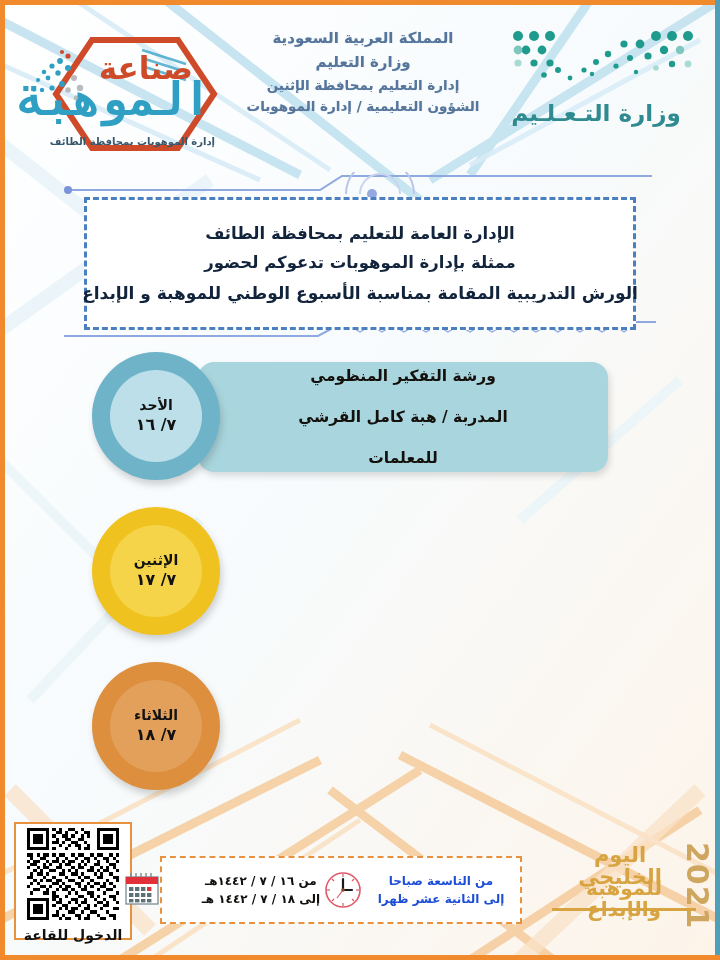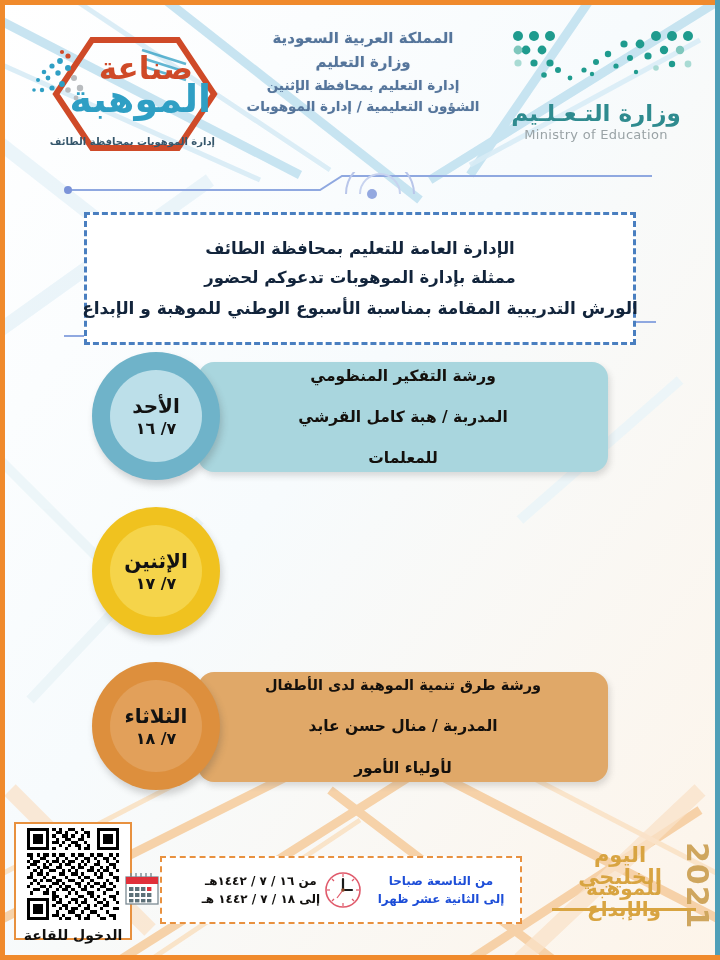--- a/index.html
+++ b/index.html
@@ -31,22 +31,23 @@
 
   .logo-mawhiba{position:absolute;left:18px;top:28px;width:215px;height:132px;}
   .hexline{position:absolute;left:0;top:0;}
   .mw-sinaa{
     position:absolute;right:40px;top:22px;
     font-size:31px;font-weight:bold;color:#cf4a28;letter-spacing:-1px;
     font-family:"DejaVu Sans",sans-serif;
   }
   .mw-main{
     position:absolute;right:22px;top:52px;
-    font-size:38px;font-weight:bold;color:#2f9fc4;letter-spacing:-2px;
+    font-size:46px;font-weight:bold;color:#2f9fc4;letter-spacing:-2px;
     line-height:1;
+    font-family:Liberation Mono, monospace;
   }
   .mw-sub{
     position:absolute;right:18px;top:108px;
     font-size:10px;color:#35566b;font-weight:bold;
   }
 
   .header-center{
     position:absolute;left:232px;top:26px;width:262px;
     text-align:center;color:#5b7c99;
   }
@@ -61,21 +62,21 @@
   .moe-text{
     position:absolute;right:10px;top:78px;width:200px;text-align:center;
   }
   .moe-ar{font-size:23px;font-weight:bold;color:#2f8b8f;letter-spacing:1px;}
   .moe-en{font-size:13px;color:#9aa3a6;margin-top:1px;letter-spacing:.3px;
     font-family:"DejaVu Sans",sans-serif;}
 
   
   .deco-line-top{position:absolute;left:60px;top:172px;width:600px;height:34px;z-index:8;}
   .invite{
-    position:absolute;left:84px;top:212px;width:552px;height:133px;
+    position:absolute;left:84px;top:197px;width:552px;height:133px;
     border:3px dashed #4a7fc0;background:#ffffff;z-index:12;
     box-sizing:border-box;
     display:flex;flex-direction:column;align-items:center;justify-content:center;
   }
   .invite div{
     font-size:16.5px;font-weight:bold;color:#12243b;
     line-height:1.2;margin:5px 0;letter-spacing:-.3px;
     text-align:center;white-space:nowrap;
   }
   .invite div.l3{font-size:17px;}
@@ -101,21 +102,21 @@
   .badge{
     position:absolute;left:92px;top:0px;width:128px;height:128px;
     border-radius:50%;
     display:flex;align-items:center;justify-content:center;
     box-shadow:2px 5px 7px rgba(60,60,60,.22);
   }
   .badge .inner{
     width:92px;height:92px;border-radius:50%;
     display:flex;flex-direction:column;align-items:center;justify-content:center;
   }
-  .badge .d1{font-size:20px;font-weight:bold;color:#121212;line-height:1.25;}
+  .badge .d1{font-size:14px;font-weight:bold;color:#121212;line-height:1.25;}
   .badge .d2{font-size:16px;font-weight:bold;color:#121212;line-height:1.25;
     direction:ltr;}
 
   
   .qr-box{
     position:absolute;left:14px;top:822px;width:118px;height:118px;
     background:#fff;border:2px solid #e8913f;z-index:20;
     box-sizing:border-box;padding:4px 4px 0 4px;text-align:center;
   }
   .qr-img{width:104px;height:92px;display:block;margin:0 auto;}
@@ -284,21 +285,20 @@
             <circle cx="168" cy="28" r="4.2"></circle>
           <circle cx="184" cy="28" r="4.2" fill="#7fc7bd"></circle>
           <circle cx="160" cy="46" r="2.8" fill="#a9dbd4"></circle>
           <circle cx="176" cy="42" r="3.2"></circle>
             <circle cx="192" cy="42" r="3.4" fill="#a9dbd4"></circle>
           <circle cx="140" cy="50" r="2.2"></circle>
         </g>
       </svg>
       <div class="moe-text">
         <div class="moe-ar">وزارة التـعـلـيم</div>
-        <div class="moe-en">Ministry of Education</div>
       </div>
     </div>
   </div>
 
   <svg class="deco-line-top" viewBox="0 0 600 34">
     <path d="M 8 18 L 260 18 L 282 4 L 592 4" stroke="#8fa8e0" stroke-width="2" fill="none"></path>
     <circle cx="8" cy="18" r="4" fill="#7b93d8"></circle>
     <path d="M 286 22 a 34 34 0 0 1 68 0" stroke="#b9c6ea" stroke-width="2" fill="none"></path>
     <path d="M 300 22 a 20 20 0 0 1 40 0" stroke="#c8d3ef" stroke-width="2" fill="none"></path>
     <circle cx="312" cy="22" r="5" fill="#7b93d8" opacity=".8"></circle>
@@ -346,25 +346,20 @@
   <div class="row row2">
     <div class="badge" id="badge1" style="background: rgb(240, 194, 31);">
       <div class="inner" id="inner1" style="background: rgb(245, 212, 74);">
         <div class="d1">الإثنين</div>
         <div class="d2">٧/ ١٧</div>
       </div>
     </div>
   </div>
 
   <div class="row row3">
-    <div class="card" id="card2" style="background: rgb(224, 168, 104);">
-      <div class="t small">ورشة  طرق تنمية الموهبة لدى الأطفال</div>
-      <div class="t">المدربة / منال حسن عابد</div>
-      <div class="t">لأولياء الأمور</div>
-    </div>
     <div class="badge" id="badge2" style="background: rgb(221, 143, 61);">
       <div class="inner" id="inner2" style="background: rgb(226, 160, 90);">
         <div class="d1">الثلاثاء</div>
         <div class="d2">٧/ ١٨</div>
       </div>
     </div>
   </div>
 
   <div class="qr-box">
     <svg class="qr-img" viewBox="0 0 29 29" shape-rendering="crispEdges">

